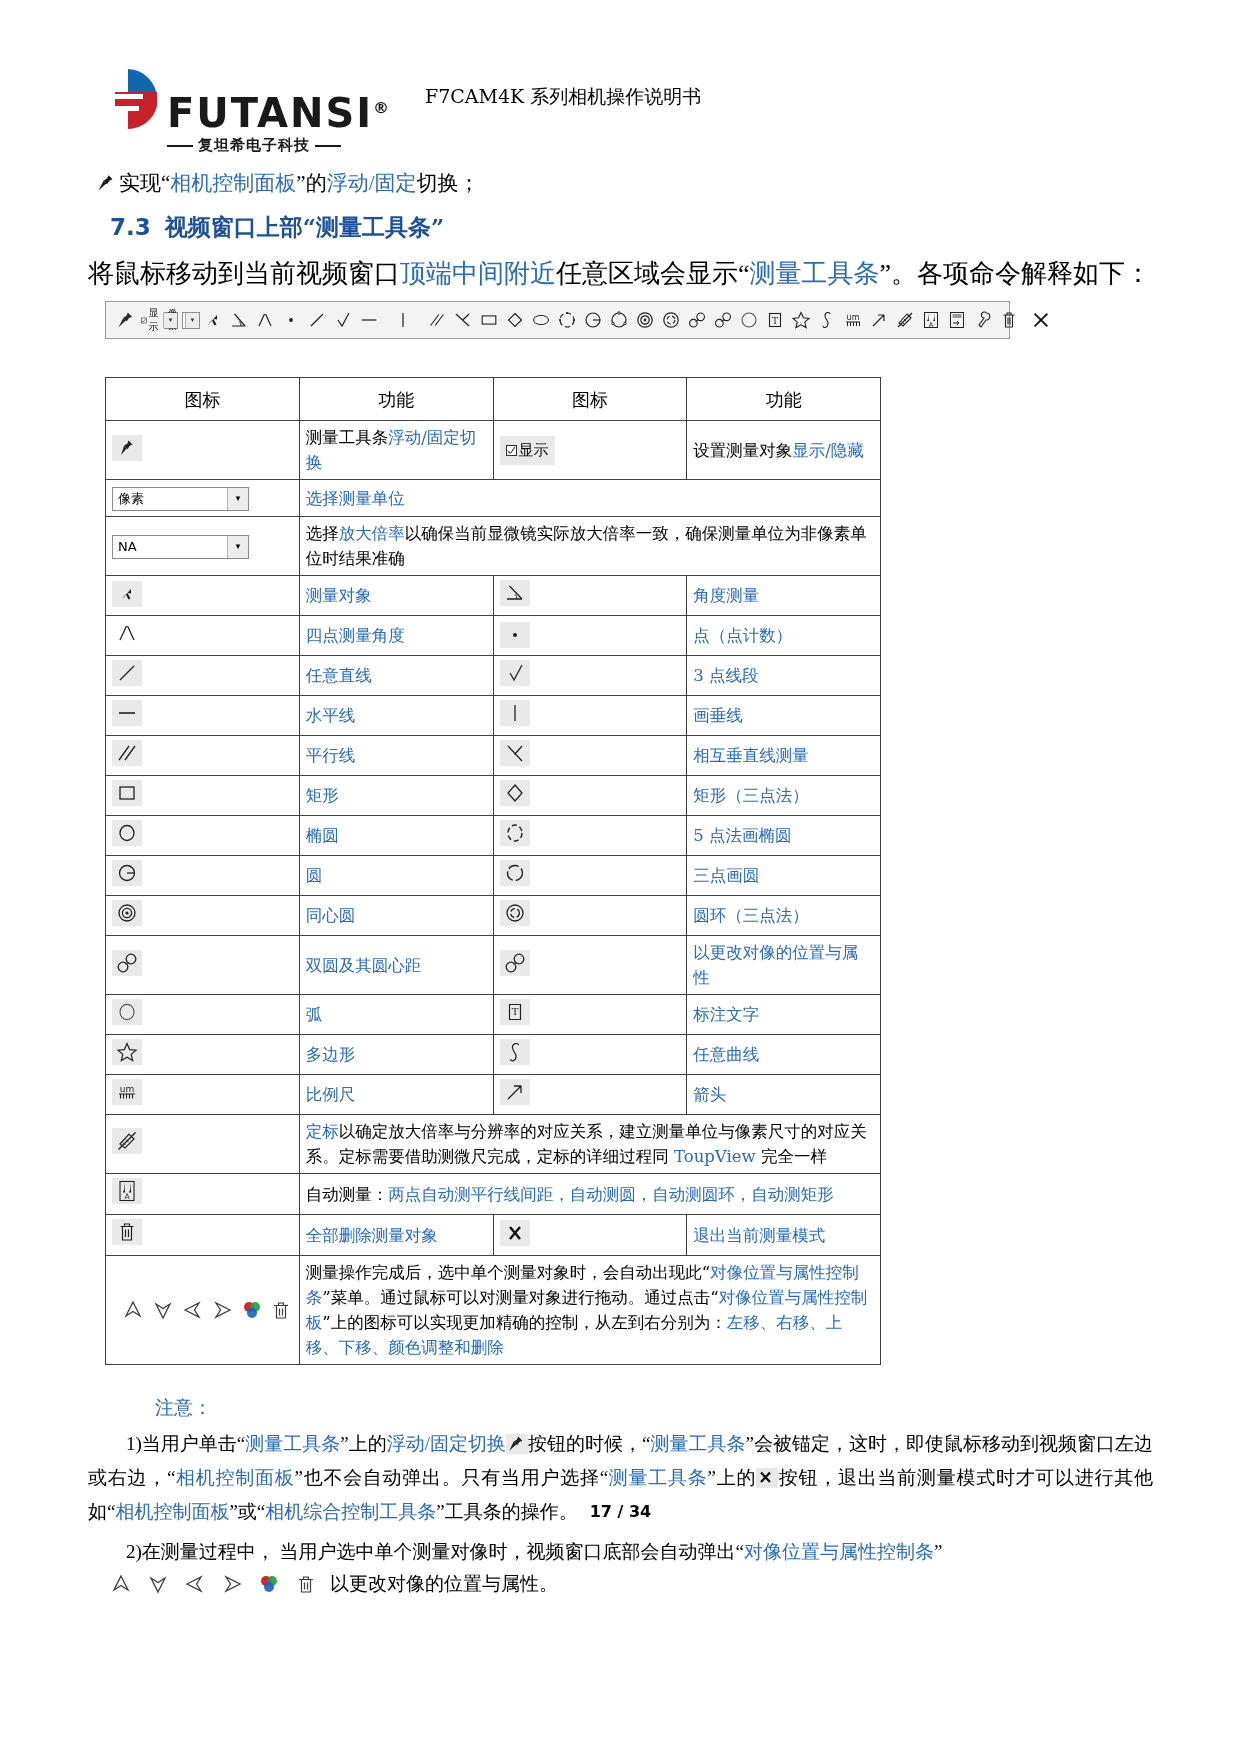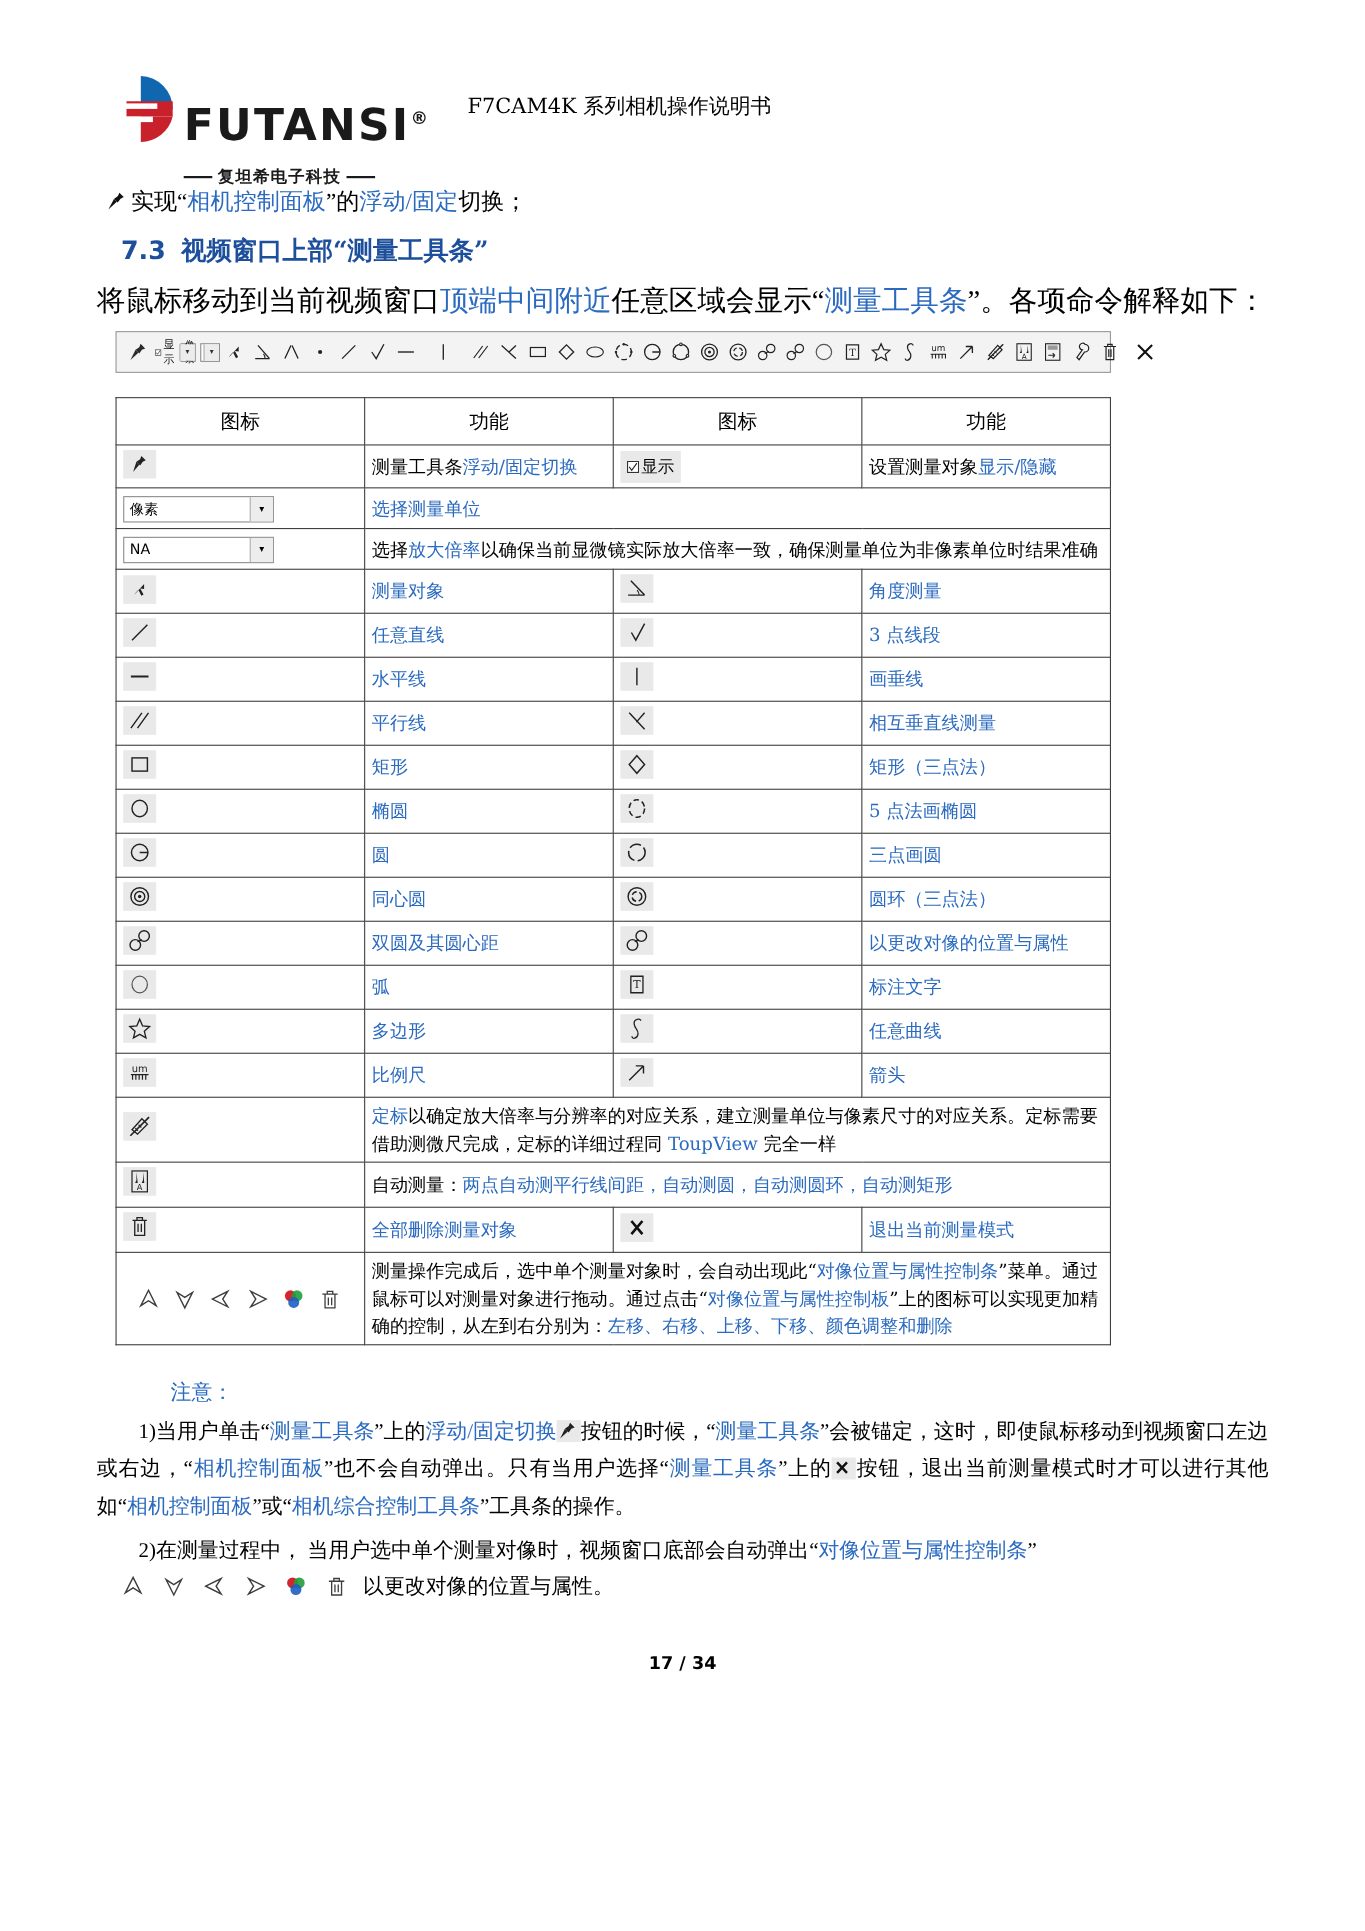--- a/index.html
+++ b/index.html
@@ -14,21 +14,21 @@
   .page { position:relative; width:1241px; height:1755px; padding:0; box-sizing:border-box; }
 
   
   .header { position:relative; height:100px; margin:62px 0 0 0; }
   .logo-wrap { position:absolute; left:95px; top:0; display:flex; align-items:flex-start; }
   .logo-mark { width:66px; height:66px; position:relative; flex:0 0 auto; margin-top:4px;}
   .logo-text-block { margin-left:6px; }
   .logo-word { font-family:"DejaVu Sans", sans-serif; font-weight:bold; font-size:40px;
       letter-spacing:2px; color:#1a1a1a; line-height:44px;margin-top:24px; }
   .logo-reg { font-size:16px; vertical-align:super; font-family:"DejaVu Sans", sans-serif; }
-  .logo-sub { display:flex; align-items:center; gap:5px; margin-top:15px; }
+  .logo-sub { display:flex; align-items:center; gap:5px; margin-top:1px; }
   .logo-sub .bar { display:inline-block; width:26px; height:2px; background:#1a1a1a; }
   .logo-sub .cn { font-family:"DejaVu Sans", sans-serif; font-weight:bold; font-size:15px; letter-spacing:1px; color:#1a1a1a;}
   .doc-title { position:absolute; left:425px; top:22px; font-size:19px; font-family:"DejaVu Serif", serif; }
 
   
   .blue { color:#2a6ac0; }
   .bullet-line { position:relative; margin:6px 0 0 95px; font-size:21px; line-height:30px; }
   .pin-inline { display:inline-block; width:20px; height:20px; vertical-align:-3px; margin-right:4px;}
   .sec-head { margin:14px 0 0 110px; font-size:23px; font-weight:bold; color:#1d4f9c; font-family:"DejaVu Sans", sans-serif;}
   .sec-head .num { margin-right:14px; }
@@ -51,21 +51,21 @@
   }
   .tb-select .arrow {
     position:absolute; right:0; top:0; bottom:0; width:13px; background:#ececec;
     border-left:1px solid #b0b0b0; display:flex; align-items:center; justify-content:center;
     font-size:7px; color:#333;
   }
   .w-units { width:100px; }
   .w-mag { width:100px; }
 
   
-  table.main { margin:22px 0 0 105px; border-collapse:collapse; width:905px; table-layout:fixed;padding-left:48px; }
+  table.main { margin:38px 0 0 105px; border-collapse:collapse; width:776px; table-layout:fixed;padding-left:48px; }
   table.main td, table.main th {
     border:1px solid #404040; padding:4px 6px; font-size:16.5px; vertical-align:middle;
     font-family:"DejaVu Serif", serif; line-height:25px;
   }
   table.main th { text-align:center; font-weight:normal; font-size:18px; height:34px;}
   td.ic { width:200px; height:28px; padding-left:10px; }
   td.fn { width:290px; color:#2a6ac0; }
   td.fn.black { color:#000; }
   td.ic2 { width:175px; padding-left:10px;}
   td.fn2 { width:236px; color:#2a6ac0; }
@@ -433,20 +433,38 @@
           <span class="icon-cell">
             <svg width="22" height="22" viewBox="0 0 22 22">
                 <path d="M18 17 L3 17 M18 17 L5.5 4" stroke="#222" fill="none" stroke-width="1.3"></path>
                 <path d="M13 17 A7 7 0 0 0 11.2 12.4" stroke="#222" fill="none" stroke-width="1"></path>
               </svg>
           </span>
         </td>
         <td class="fn2">角度测量</td>
       </tr>
 
+      <tr>
+        <td class="ic">
+          <span class="icon-cell nobg">
+            <svg width="22" height="22" viewBox="0 0 22 22">
+                <path d="M4 18 L10.5 4 M18 18 L11.5 4" stroke="#222" fill="none" stroke-width="1.3"></path>
+              </svg>
+          </span>
+        </td>
+        <td class="fn">四点测量角度</td>
+        <td class="ic2">
+          <span class="icon-cell">
+            <svg width="16" height="16" viewBox="0 0 16 16">
+                <circle cx="8" cy="8" r="2" fill="#222"></circle>
+              </svg>
+          </span>
+        </td>
+        <td class="fn2">点（点计数）</td>
+      </tr>
 
       <tr>
         <td class="ic">
           <span class="icon-cell">
             <svg width="22" height="22" viewBox="0 0 22 22">
                 <path d="M4 18 L18 4" stroke="#222" fill="none" stroke-width="1.3"></path>
               </svg>
           </span>
         </td>
         <td class="fn">任意直线</td>

